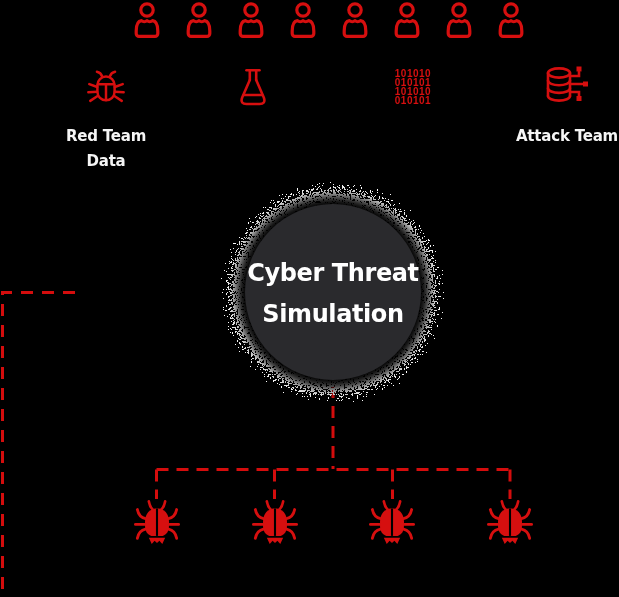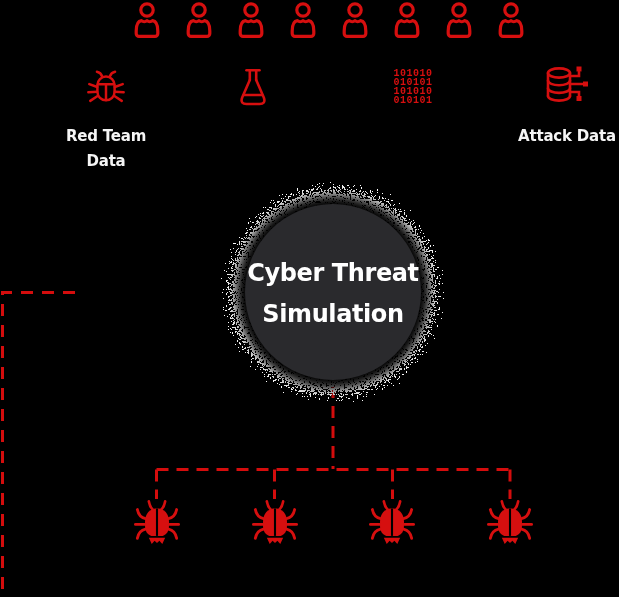--- a/index.html
+++ b/index.html
@@ -13,21 +13,21 @@
   .persons-row{position:absolute;left:131px;top:1px;display:flex;gap:20px;}
   .person{width:32px;height:40px;color:var(--icon-red,#d60f0f);}
   .person svg{width:100%;height:100%;}
 
   
   .source{position:absolute;top:62px;width:140px;display:flex;flex-direction:column;align-items:center;}
   .src-0{left:36px}.src-1{left:183px}.src-2{left:343px}.src-3{left:497px}
   .icon-slot{height:50px;display:flex;align-items:center;justify-content:center;color:var(--icon-red,#d60f0f);}
   .source .label{margin-top:12px;text-align:center;color:var(--label-text,#f5f5f5);
     font-weight:bold;font-size:15px;line-height:25px;letter-spacing:-0.2px;white-space:nowrap;}
-  .binary{font-family:Liberation Mono, monospace;font-weight:bold;
+  .binary{font-family:Liberation Sans, sans-serif;font-weight:bold;
     font-size:10px;line-height:9px;letter-spacing:0.5px;text-align:left;color:var(--icon-red,#d60f0f);}
 
   
   .halo{position:absolute;left:208px;top:167px;}
   .core{fill:var(--circle-fill,#2a2a2d);}
   .center-label{position:absolute;left:233px;top:253px;width:200px;text-align:center;
     color:var(--center-text,#fff);font-weight:bold;font-size:24px;line-height:41px;letter-spacing:-0.4px;}
 
   
   .lines{position:absolute;left:0;top:0;}
@@ -194,21 +194,21 @@
     </div>
   </div>
 
   <div class="source src-3">
     <div class="icon-slot">
       <svg width="52" height="44" viewBox="0 0 52 44">
           <use href="#sym-db"></use>
         </svg>
     </div>
     <div class="label">
-      <div>Attack Data</div>
+      <div>Attack Team</div>
     </div>
   </div>
 
   <svg class="lines" width="619" height="597" viewBox="0 0 619 597">
     <path class="dash-long" d="M75 292.5 L2.5 292.5 L2.5 600"></path>
     <path class="dash" d="M333 366 L333 469"></path>
     <path class="dash" d="M156.5 469.5 L510 469.5"></path>
     <path class="dash" d="M156.5 469.5 L156.5 499"></path>
     <path class="dash" d="M274.5 469.5 L274.5 499"></path>
     <path class="dash" d="M392.5 469.5 L392.5 499"></path>

